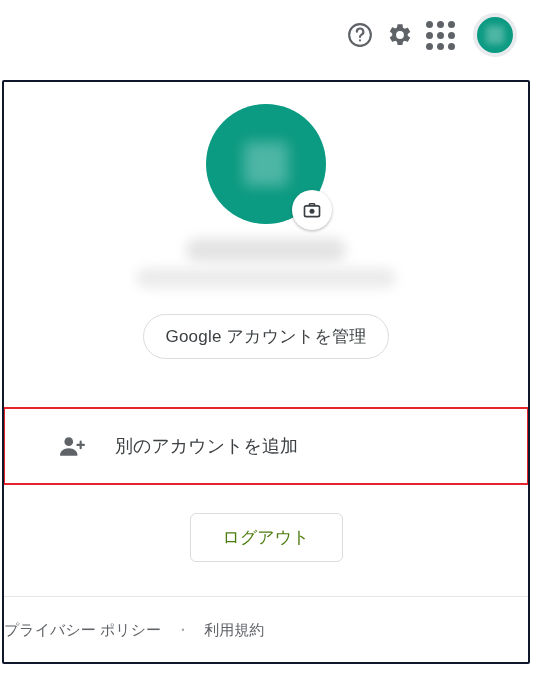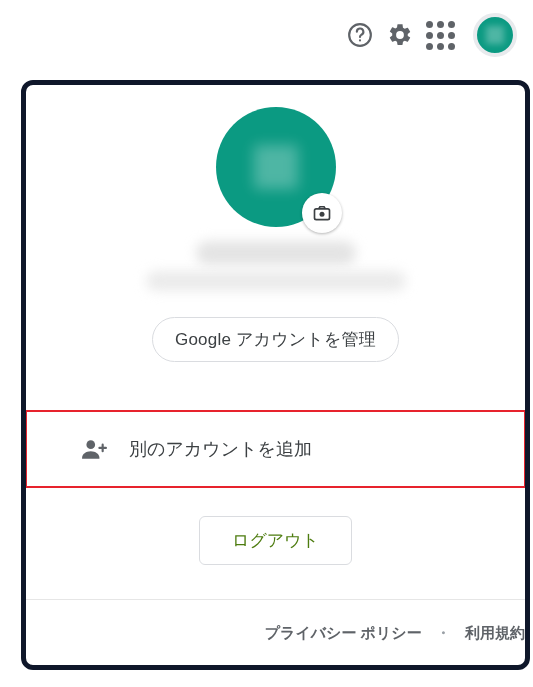--- a/index.html
+++ b/index.html
@@ -56,23 +56,23 @@
       cursor: pointer;
       margin-left: 6px;
     }
     .toolbar-avatar-inner {
       width: 18px;
       height: 18px;
       background: rgba(255,255,255,0.28);
       filter: blur(3px);
     }
     .panel {
-      margin: 14px 3px 3px 21px;
-      border: 5px solid #0f172a;
-      border-radius: 12px;
+      margin: 14px 3px 3px 2px;
+      border: 2px solid #0f172a;
+      border-radius: 2px;
       background: #fff;
       overflow: hidden;
     }
     .profile-area {
       padding: 22px 20px 18px 20px;
       text-align: center;
     }
     .avatar-large-wrap {
       position: relative;
       width: 120px;
@@ -139,21 +139,21 @@
       border-top: 2px solid #e7232d;
       border-bottom: 2px solid #e7232d;
       border-left: 2px solid #e7232d;
       border-right: 2px solid #e7232d;
       margin-top: 30px;
       margin-left: -1px;
       margin-right: -1px;
       padding: 24px 24px 24px 54px;
       display: flex;
       align-items: center;
-      gap: 22px;
+      gap: 30px;
       cursor: pointer;
     }
     .add-account-label {
       font-size: 18px;
       color: #3c4043;
     }
     .logout-wrap {
       text-align: center;
       padding: 28px 0 34px 0;
     }
@@ -163,24 +163,23 @@
       border: 1px solid #dadce0;
       border-radius: 6px;
       font-size: 17px;
       color: #4d7c0f;
       background: #fff;
       cursor: pointer;
     }
     .footer {
       border-top: 1px solid #e6e6e6;
       padding: 24px 0 22px 0;
-      text-align: right;
+      text-align: left;
       font-size: 15px;
       color: #5f6368;
-      font-weight: bold;
     }
     .footer-sep {
       margin: 0 10px;
       color: #9aa0a6;
     }
     .footer-link {
       color: #5f6368;
       text-decoration: none;
       cursor: pointer;
     }

